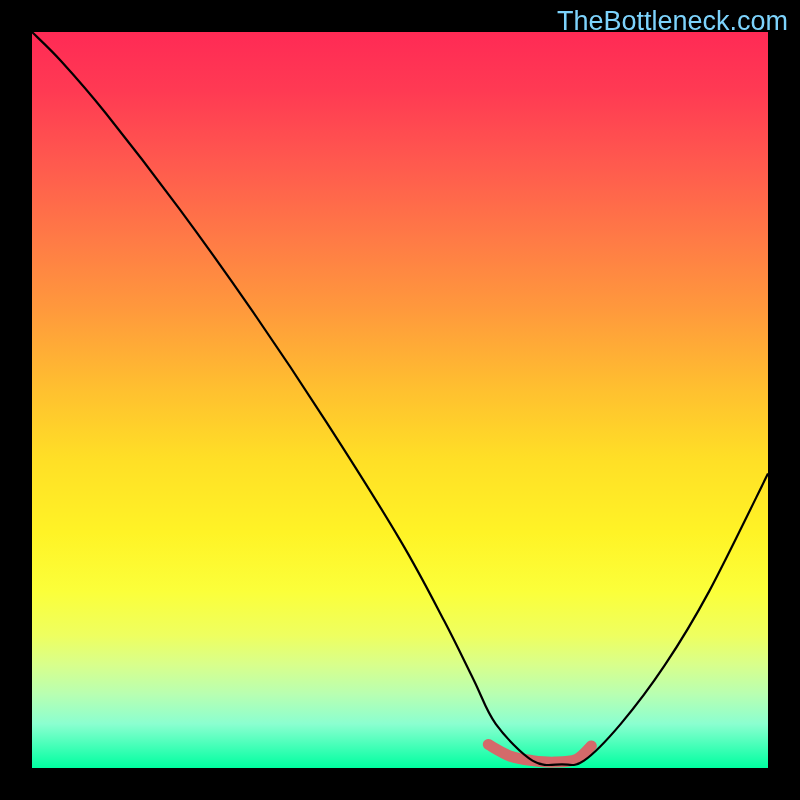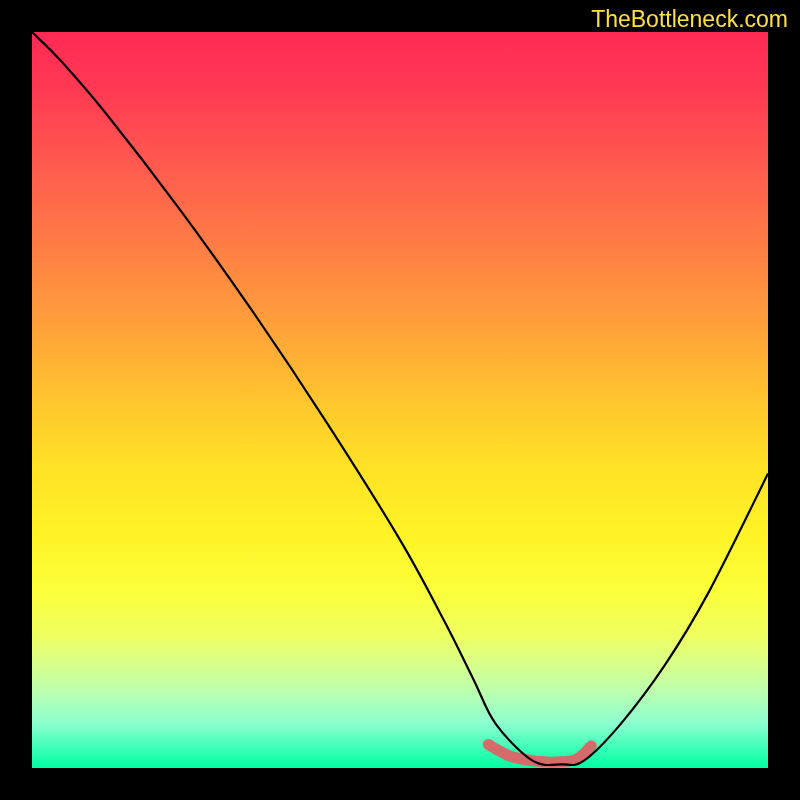--- a/index.html
+++ b/index.html
@@ -1,17 +1,17 @@
 <!DOCTYPE html>
 <html><head>
 <meta charset="utf-8">
 <style>
   * { margin: 0; padding: 0; box-sizing: border-box; }
   body { width: 800px; height: 800px; background: #000; position: relative; font-family: Arial, sans-serif; }
-  .watermark { position: absolute; top: 6px; right: 12px; color: #fde047; font-size: 23px; font-weight: 500; z-index: 10; }
+  .watermark { position: absolute; top: 6px; right: 12px; color: #7dd3fc; font-size: 27px; font-weight: 500; z-index: 10; }
   .frame { position: absolute; top: 32px; left: 32px; width: 736px; height: 736px; }
   .gradient { position: absolute; inset: 0; background: linear-gradient(to bottom,
       #ff2a55 0%,
       #ff3a53 8%,
       #ff5a4e 18%,
       #ff7a46 28%,
       #ff9a3c 38%,
       #ffbe30 48%,
       #ffdf26 58%,
       #fff326 68%,

